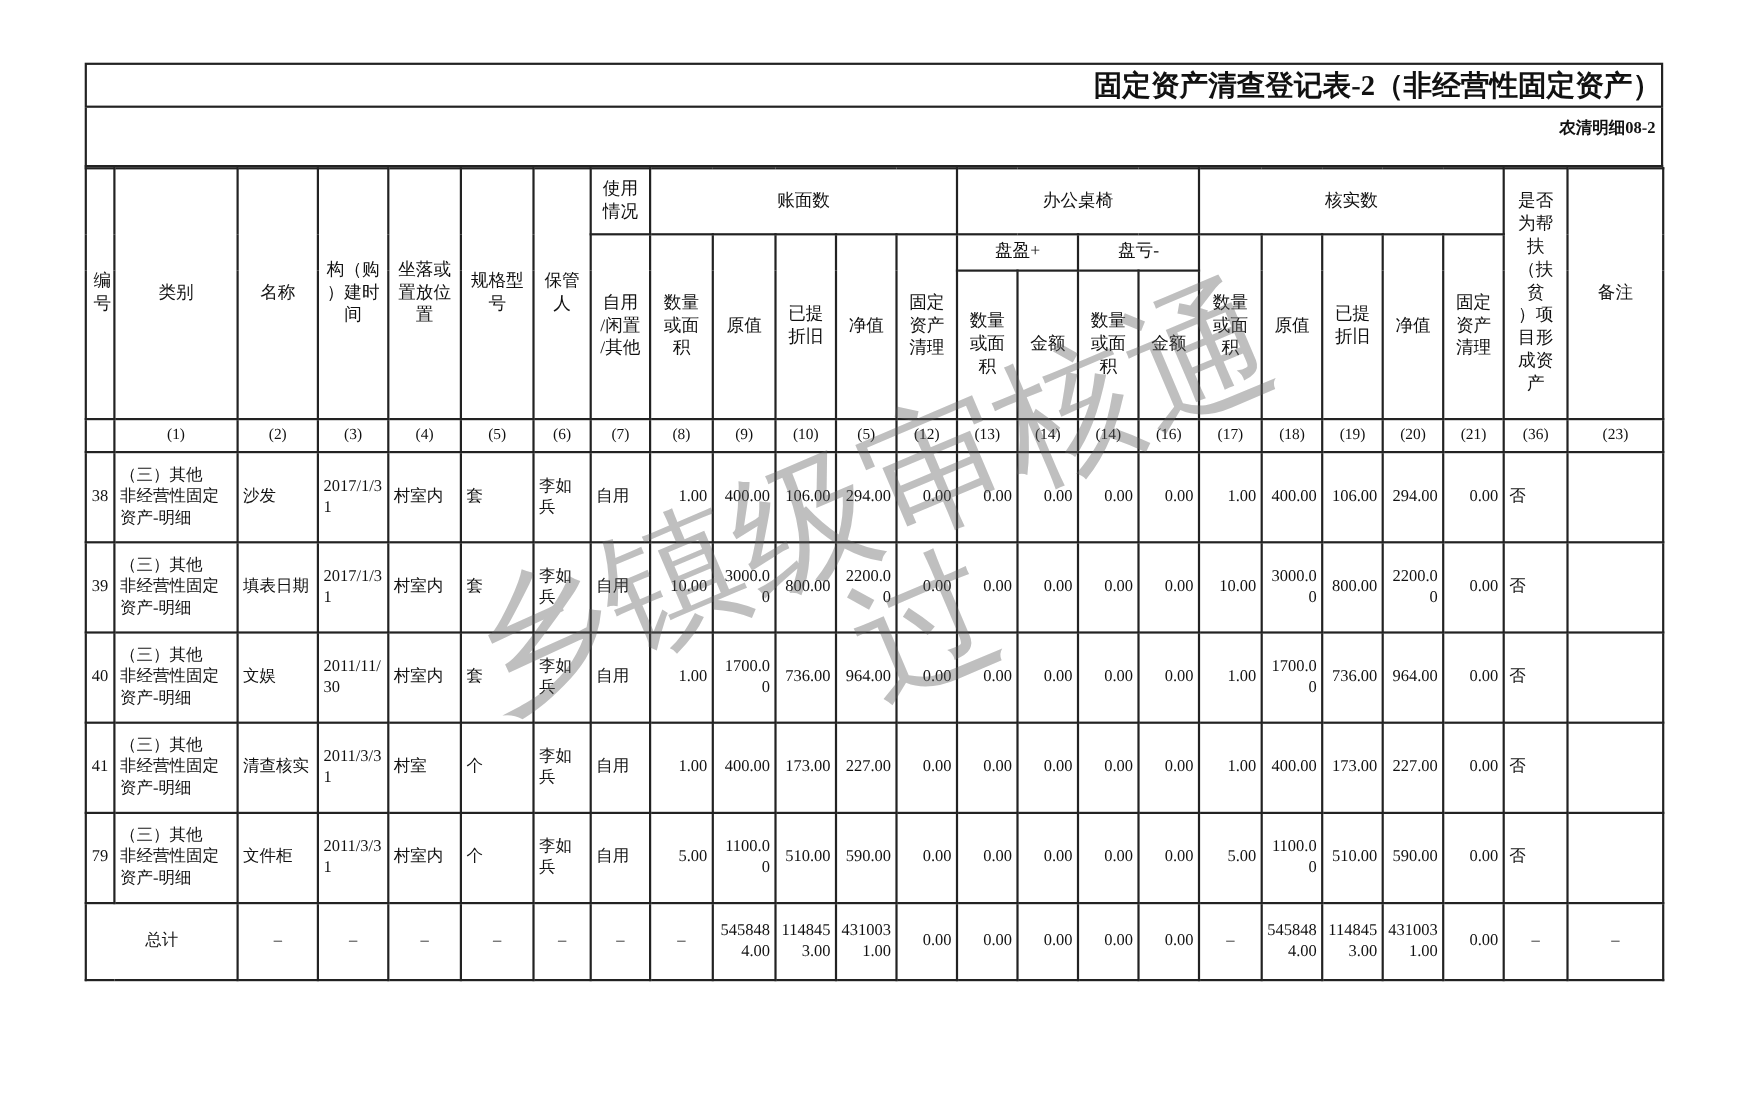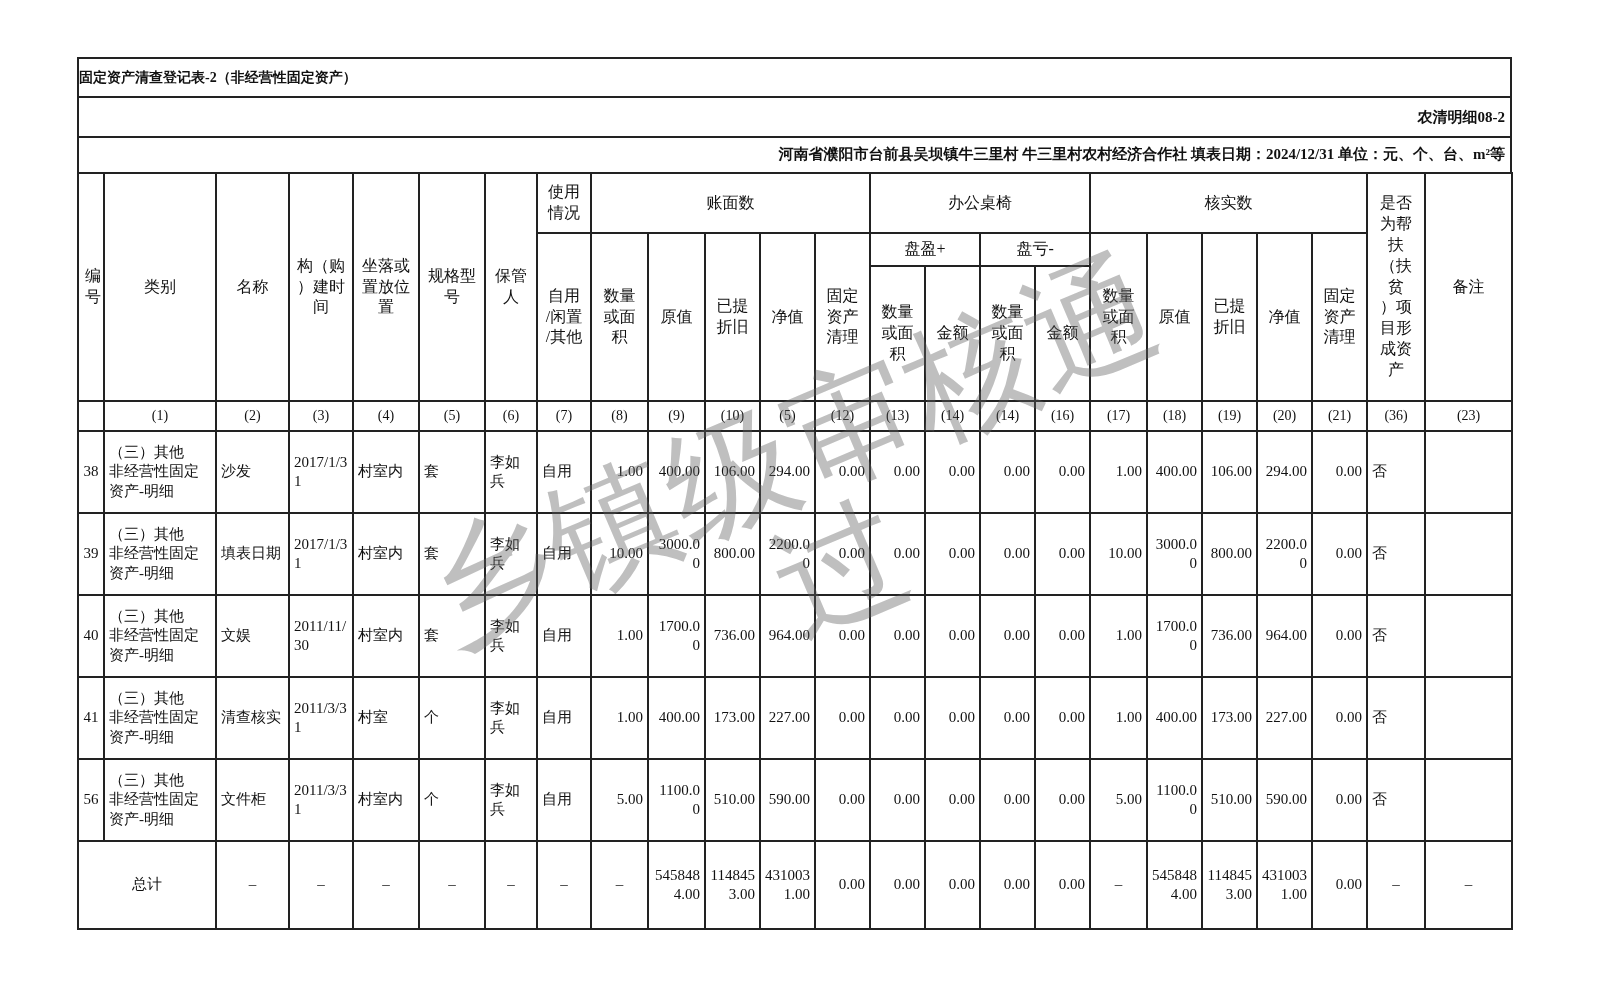--- a/index.html
+++ b/index.html
@@ -1,44 +1,43 @@
 <!DOCTYPE html>
 <html><head>
 <meta charset="utf-8">
 <style>
   html,body{margin:0;padding:0;}
   body{width:1600px;height:1000px;background:#ffffff;position:relative;overflow:hidden;
        font-family:"Liberation Serif","DejaVu Serif",serif;color:#111;}
   *{box-sizing:border-box;}
   .sheet{position:absolute;left:77px;top:57px;width:1435px;}
-  .title-row{border:2px solid #222;height:41px;line-height:37px;text-align:left;
-             font-size:14px;font-weight:bold;}
+  .title-row{border:2px solid #222;height:41px;line-height:37px;text-align:right;
+             font-size:26px;font-weight:bold;}
   .code-row{border-left:2px solid #222;border-right:2px solid #222;border-bottom:2px solid #222;
-            height:40px;line-height:38px;text-align:right;font-size:15px;font-weight:600;padding-right:5px;}
+            height:54px;line-height:38px;text-align:right;font-size:15px;font-weight:600;padding-right:5px;}
   .info-row{border-left:2px solid #222;border-right:2px solid #222;height:34px;line-height:32px;
             text-align:right;font-size:15px;font-weight:600;padding-right:5px;}
   table{border-collapse:collapse;table-layout:fixed;width:1435px;}
   th,td{border:2px solid #222;vertical-align:middle;white-space:pre-wrap;overflow:hidden;}
   th{font-weight:normal;font-size:16px;text-align:center;padding:1px 6px;line-height:1.3;}
   td{font-size:15px;padding:1px 4px;line-height:1.27;word-break:break-all;}
   tr.hr1{height:60px;} tr.hr2{height:33px;} tr.hr3{height:135px;}
-  tr.idx{height:30px;} tr.data{height:82px;} tr.total{height:88px;}
+  tr.idx{height:30px;} tr.data{height:82px;} tr.total{height:70px;}
   td.c{text-align:center;} td.l{text-align:left;} td.r{text-align:right;}
   td.idxc{font-size:14px;padding:1px 2px;}
   .watermark{position:absolute;left:290px;top:325px;width:900px;text-align:center;
              font-size:128px;line-height:1;letter-spacing:2px;color:rgba(96,96,96,0.40);
              transform:rotate(-23deg);pointer-events:none;z-index:3;}
 </style>
 </head>
 <body>
 
 <div class="sheet">
   <div class="title-row">固定资产清查登记表-2（非经营性固定资产）</div>
   <div class="code-row">农清明细08-2</div>
-  <div class="info-row">河南省濮阳市台前县吴坝镇牛三里村  牛三里村农村经济合作社  填表日期：2024/12/31  单位：元、个、台、m²等</div>
 
   <table>
     <colgroup>
       <col style="width:26px">
         <col style="width:112px">
         <col style="width:73px">
         <col style="width:64px">
       <col style="width:66px">
         <col style="width:66px">
         <col style="width:52px">
@@ -256,21 +255,21 @@
           <td class="r">0.00</td>
           <td class="r">1.00</td>
           <td class="r">400.00</td>
           <td class="r">173.00</td>
           <td class="r">227.00</td>
           <td class="r">0.00</td>
           <td class="l">否</td>
           <td class="l"></td>
         </tr>
         <tr class="data">
-          <td class="c">56</td>
+          <td class="c">79</td>
           <td class="l">（三）其他
 非经营性固定资产-明细</td>
           <td class="l">文件柜</td>
           <td class="l">2011/3/31</td>
           <td class="l">村室内</td>
           <td class="l">个</td>
           <td class="l">李如兵</td>
           <td class="l">自用</td>
           <td class="r">5.00</td>
           <td class="r">1100.00</td>

